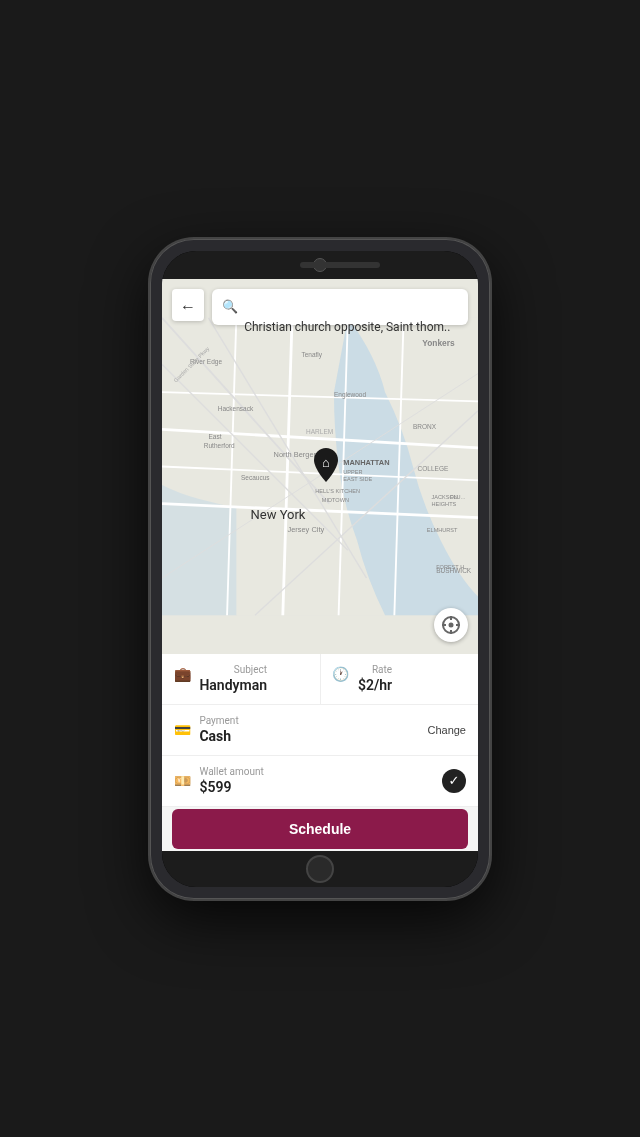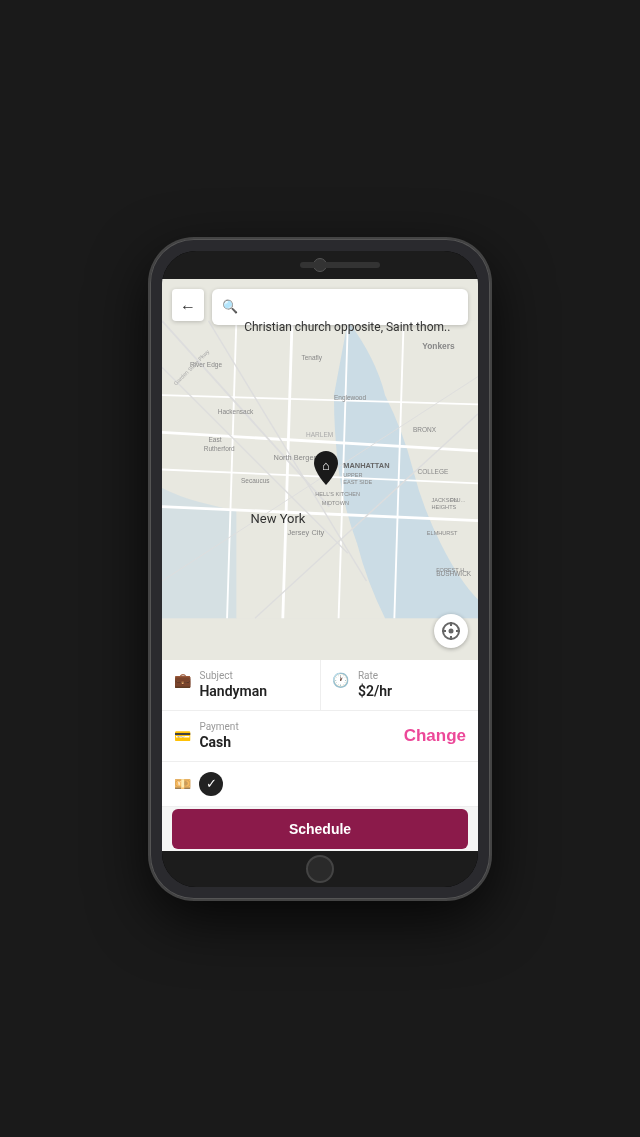--- a/index.html
+++ b/index.html
@@ -195,20 +195,21 @@
     .cell-icon {
       font-size: 14px;
       color: #999;
       margin-top: 2px;
     }
     .cell-content {}
     .cell-label {
       font-size: 10px;
       color: #999;
       display: block;
+      text-align: right;
     }
     .cell-value {
       font-size: 14px;
       font-weight: 600;
       color: #222;
     }
     .payment-row {
       display: flex;
       align-items: center;
       background: #fff;
@@ -227,26 +228,25 @@
       font-size: 10px;
       color: #999;
       display: block;
     }
     .payment-value {
       font-size: 14px;
       font-weight: 700;
       color: #222;
     }
     .change-btn {
-      font-size: 17px;
-      color: #ec4899;
+      font-size: 11px;
+      color: #404040;
       cursor: pointer;
       background: none;
       border: none;
-      font-weight: bold;
     }
     .wallet-row {
       display: flex;
       align-items: center;
       background: #fff;
       padding: 10px 12px;
       border-bottom: 1px solid #eee;
       gap: 8px;
     }
     .wallet-icon {
@@ -431,20 +431,24 @@
           <span class="payment-icon">💳</span>
           <div class="payment-content">
             <span class="payment-label">Payment</span>
             <span class="payment-value">Cash</span>
           </div>
           <button class="change-btn">Change</button>
         </div>
 
         <div class="wallet-row">
           <span class="wallet-icon">💴</span>
+          <div class="wallet-content">
+            <span class="wallet-label">Wallet amount</span>
+            <span class="wallet-value">$599</span>
+          </div>
           <div class="check-icon">✓</div>
         </div>
 
         <div class="action-btns">
           <button class="btn-schedule">Schedule</button>
         </div>
       </div>
     </div>
 
     <div class="home-button-area">

